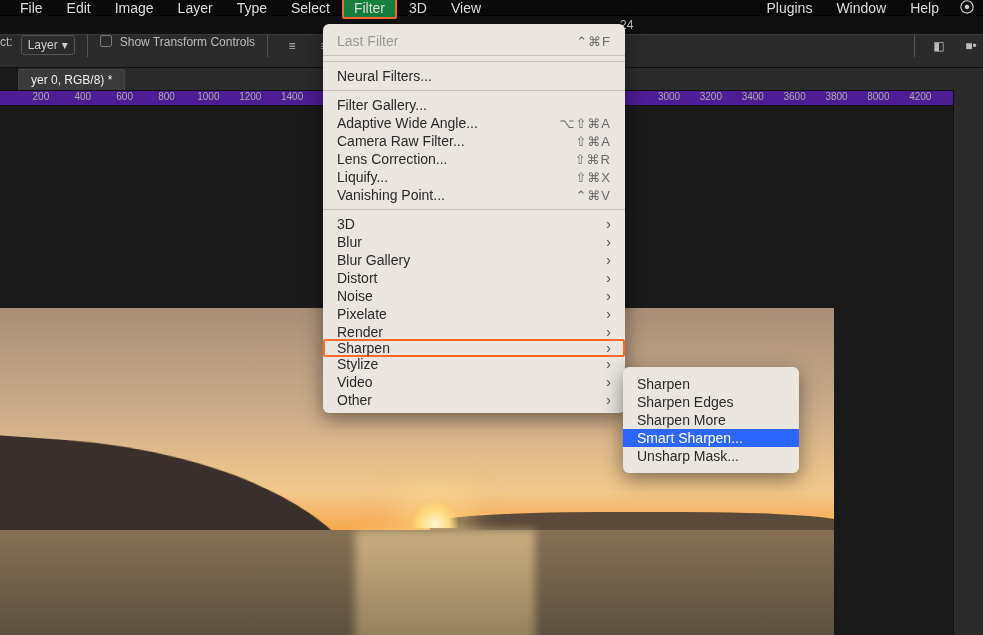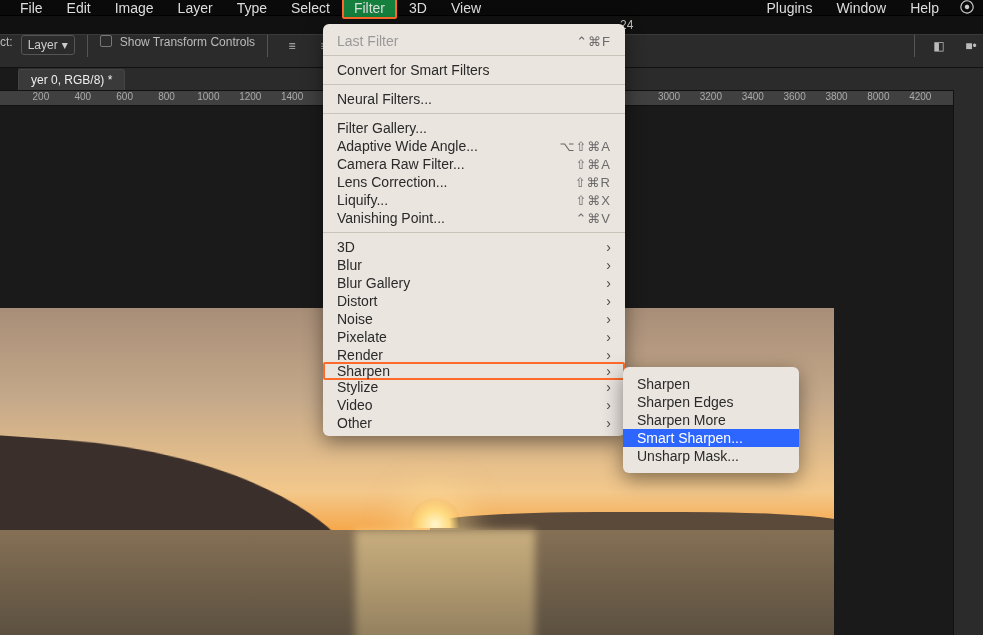--- a/index.html
+++ b/index.html
@@ -99,21 +99,21 @@
     padding: 3px 12px;
     font-size: 12px;
     color: #eee;
     background: #3a3a3a;
     border-radius: 3px 3px 0 0;
     border: 1px solid #444;
     border-bottom: none;
   }
   .ruler-h {
     height: 16px;
-    background: #404040;
+    background: #4c1d95;
     border-top: 1px solid #111;
     border-bottom: 1px solid #111;
     display: flex;
     color: #aaa;
     font-size: 10px;
   }
   .ruler-h span {
     width: 42px;
     text-align: center;
     border-right: 0;
@@ -406,23 +406,20 @@
     <span>Laye</span>
   </div>
 </div>
 
 <div id="filter-menu" class="menu">
   <div class="row disabled">
     <span>Last Filter</span>
     <span class="shortcut">⌃⌘F</span>
   </div>
   <div class="divider"></div>
-  <div class="row">
-    <span>Convert for Smart Filters</span>
-  </div>
   <div class="divider"></div>
   <div class="row">
     <span>Neural Filters...</span>
   </div>
   <div class="divider"></div>
   <div class="row">
     <span>Filter Gallery...</span>
   </div>
   <div class="row">
     <span>Adaptive Wide Angle...</span>

